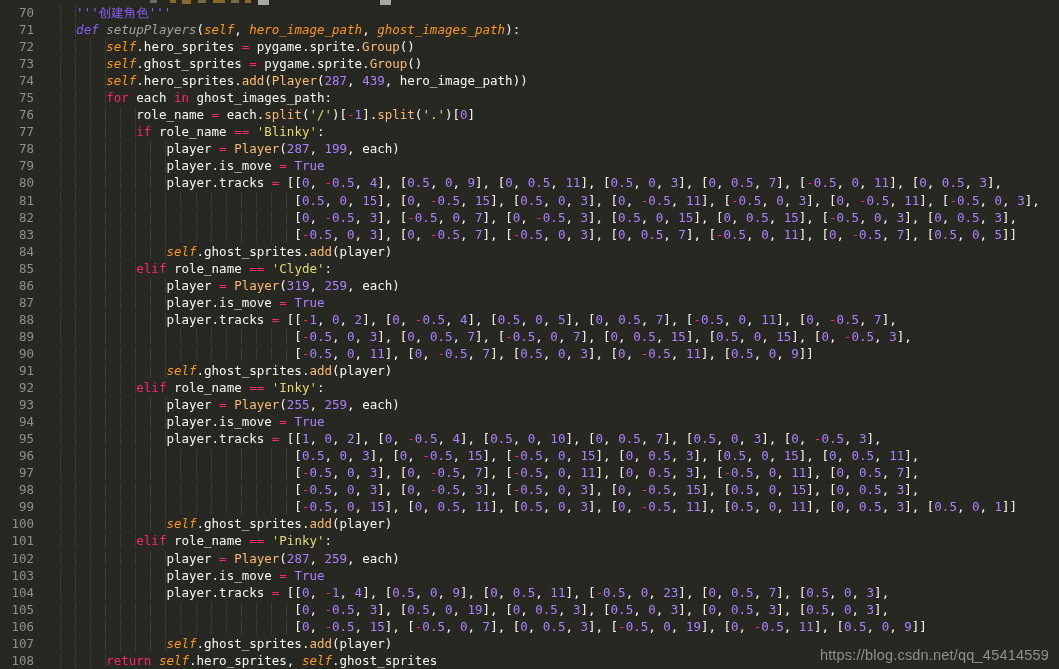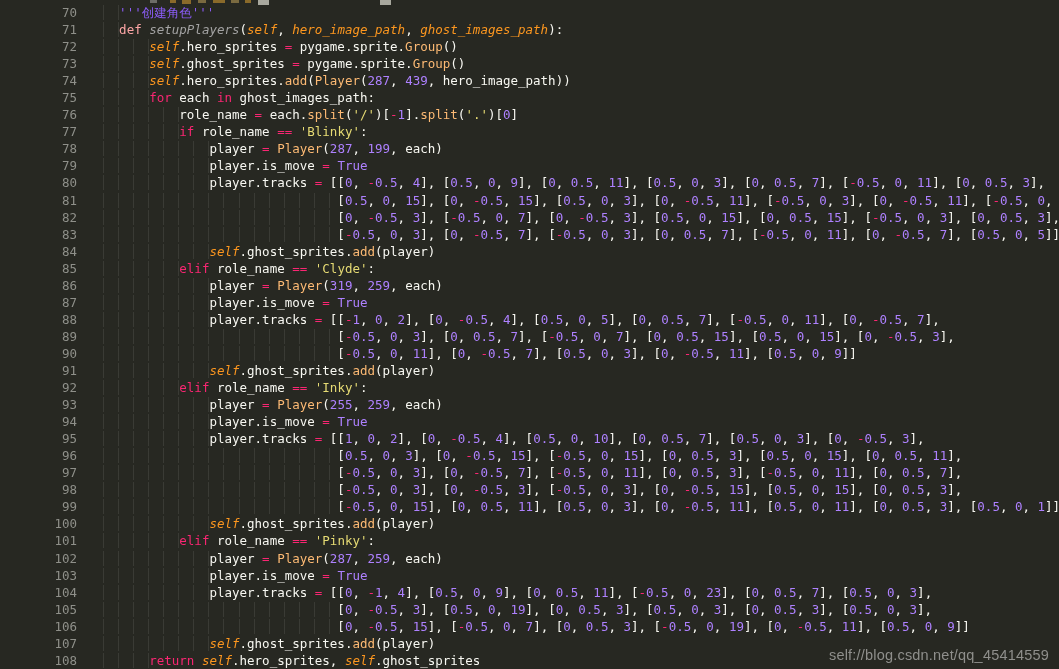--- a/index.html
+++ b/index.html
@@ -9,32 +9,32 @@
     font-family:"DejaVu Sans Mono", monospace;
   }
   #editor{
     position:absolute;left:0;top:4px;width:1059px;
     font-size:12.5px;line-height:17.05px;
     white-space:pre;color:#f8f8f2;
   }
   .line{white-space:pre;height:17.05px;}
   .ln{
     display:inline-block;width:34px;text-align:right;
-    padding-right:12px;color:#8f908a;user-select:none;padding-left:43px;
+    padding-right:12px;color:#8f908a;user-select:none;
   }
   
   .ws{
     background:repeating-linear-gradient(
       to right,
       transparent 0, transparent 14.05px,
       rgba(248,248,242,0.09) 14.05px, rgba(248,248,242,0.09) 15.05px);
   }
   .tok-comment{color:#8b5cf6;}
   .tok-kw{color:#f92672;}
-  .tok-def{color:#fca5a5;margin-top:28px;}
+  .tok-def{color:#8b5cf6;font-style:italic;margin-top:28px;}
   .tok-fn{color:#a3a3a3;font-style:italic;}
   .tok-param{color:#fd971f;font-style:italic;margin-top:28px;}
   .tok-str{color:#e6db74;}
   .tok-num{color:#ae81ff;}
   .tok-call{color:#fdba74;}
   
   .sliver{position:absolute;top:0;height:6px;left:0;width:1059px;overflow:hidden;}
   .sliver i{position:absolute;top:0;display:block;}
   #watermark{
     position:absolute;right:10px;bottom:6px;
@@ -52,13 +52,13 @@
   <i style="left:198px;width:8px;height:3px;background:#7a6a40;"></i>
   <i style="left:213px;width:12px;height:3px;background:#8a6a2a;"></i>
   <i style="left:231px;width:8px;height:3px;background:#7a6a40;"></i>
   <i style="left:245px;width:6px;height:3px;background:#8a6a2a;"></i>
   <i style="left:258px;width:11px;height:5px;background:#a8a89e;"></i>
   <i style="left:380px;width:11px;height:5px;background:#a8a89e;"></i>
 </div>
 
 <div id="editor"><div class="line"><span class="ln">70</span><span class="code"><span class="ws">    </span><span class="tok-comment">'''创建角色'''</span></span></div><div class="line"><span class="ln">71</span><span class="code"><span class="ws">    </span><span class="tok-def">def</span> <span class="tok-fn">setupPlayers</span>(<span class="tok-param">self</span>, <span class="tok-param">hero_image_path</span>, <span class="tok-param">ghost_images_path</span>):</span></div><div class="line"><span class="ln">72</span><span class="code"><span class="ws">        </span><span class="tok-param">self</span>.hero_sprites <span class="tok-kw">=</span> pygame.sprite.<span class="tok-call">Group</span>()</span></div><div class="line"><span class="ln">73</span><span class="code"><span class="ws">        </span><span class="tok-param">self</span>.ghost_sprites <span class="tok-kw">=</span> pygame.sprite.<span class="tok-call">Group</span>()</span></div><div class="line"><span class="ln">74</span><span class="code"><span class="ws">        </span><span class="tok-param">self</span>.hero_sprites.<span class="tok-call">add</span>(<span class="tok-call">Player</span>(<span class="tok-num">287</span>, <span class="tok-num">439</span>, hero_image_path))</span></div><div class="line"><span class="ln">75</span><span class="code"><span class="ws">        </span><span class="tok-kw">for</span> each <span class="tok-kw">in</span> ghost_images_path:</span></div><div class="line"><span class="ln">76</span><span class="code"><span class="ws">            </span>role_name <span class="tok-kw">=</span> each.<span class="tok-call">split</span>(<span class="tok-str">'/'</span>)[<span class="tok-kw">-</span><span class="tok-num">1</span>].<span class="tok-call">split</span>(<span class="tok-str">'.'</span>)[<span class="tok-num">0</span>]</span></div><div class="line"><span class="ln">77</span><span class="code"><span class="ws">            </span><span class="tok-kw">if</span> role_name <span class="tok-kw">==</span> <span class="tok-str">'Blinky'</span>:</span></div><div class="line"><span class="ln">78</span><span class="code"><span class="ws">                </span>player <span class="tok-kw">=</span> <span class="tok-call">Player</span>(<span class="tok-num">287</span>, <span class="tok-num">199</span>, each)</span></div><div class="line"><span class="ln">79</span><span class="code"><span class="ws">                </span>player.is_move <span class="tok-kw">=</span> <span class="tok-num">True</span></span></div><div class="line"><span class="ln">80</span><span class="code"><span class="ws">                </span>player.tracks <span class="tok-kw">=</span> [[<span class="tok-num">0</span>, <span class="tok-kw">-</span><span class="tok-num">0.5</span>, <span class="tok-num">4</span>], [<span class="tok-num">0.5</span>, <span class="tok-num">0</span>, <span class="tok-num">9</span>], [<span class="tok-num">0</span>, <span class="tok-num">0.5</span>, <span class="tok-num">11</span>], [<span class="tok-num">0.5</span>, <span class="tok-num">0</span>, <span class="tok-num">3</span>], [<span class="tok-num">0</span>, <span class="tok-num">0.5</span>, <span class="tok-num">7</span>], [<span class="tok-kw">-</span><span class="tok-num">0.5</span>, <span class="tok-num">0</span>, <span class="tok-num">11</span>], [<span class="tok-num">0</span>, <span class="tok-num">0.5</span>, <span class="tok-num">3</span>],</span></div><div class="line"><span class="ln">81</span><span class="code"><span class="ws">                                 </span>[<span class="tok-num">0.5</span>, <span class="tok-num">0</span>, <span class="tok-num">15</span>], [<span class="tok-num">0</span>, <span class="tok-kw">-</span><span class="tok-num">0.5</span>, <span class="tok-num">15</span>], [<span class="tok-num">0.5</span>, <span class="tok-num">0</span>, <span class="tok-num">3</span>], [<span class="tok-num">0</span>, <span class="tok-kw">-</span><span class="tok-num">0.5</span>, <span class="tok-num">11</span>], [<span class="tok-kw">-</span><span class="tok-num">0.5</span>, <span class="tok-num">0</span>, <span class="tok-num">3</span>], [<span class="tok-num">0</span>, <span class="tok-kw">-</span><span class="tok-num">0.5</span>, <span class="tok-num">11</span>], [<span class="tok-kw">-</span><span class="tok-num">0.5</span>, <span class="tok-num">0</span>, <span class="tok-num">3</span>],</span></div><div class="line"><span class="ln">82</span><span class="code"><span class="ws">                                 </span>[<span class="tok-num">0</span>, <span class="tok-kw">-</span><span class="tok-num">0.5</span>, <span class="tok-num">3</span>], [<span class="tok-kw">-</span><span class="tok-num">0.5</span>, <span class="tok-num">0</span>, <span class="tok-num">7</span>], [<span class="tok-num">0</span>, <span class="tok-kw">-</span><span class="tok-num">0.5</span>, <span class="tok-num">3</span>], [<span class="tok-num">0.5</span>, <span class="tok-num">0</span>, <span class="tok-num">15</span>], [<span class="tok-num">0</span>, <span class="tok-num">0.5</span>, <span class="tok-num">15</span>], [<span class="tok-kw">-</span><span class="tok-num">0.5</span>, <span class="tok-num">0</span>, <span class="tok-num">3</span>], [<span class="tok-num">0</span>, <span class="tok-num">0.5</span>, <span class="tok-num">3</span>],</span></div><div class="line"><span class="ln">83</span><span class="code"><span class="ws">                                 </span>[<span class="tok-kw">-</span><span class="tok-num">0.5</span>, <span class="tok-num">0</span>, <span class="tok-num">3</span>], [<span class="tok-num">0</span>, <span class="tok-kw">-</span><span class="tok-num">0.5</span>, <span class="tok-num">7</span>], [<span class="tok-kw">-</span><span class="tok-num">0.5</span>, <span class="tok-num">0</span>, <span class="tok-num">3</span>], [<span class="tok-num">0</span>, <span class="tok-num">0.5</span>, <span class="tok-num">7</span>], [<span class="tok-kw">-</span><span class="tok-num">0.5</span>, <span class="tok-num">0</span>, <span class="tok-num">11</span>], [<span class="tok-num">0</span>, <span class="tok-kw">-</span><span class="tok-num">0.5</span>, <span class="tok-num">7</span>], [<span class="tok-num">0.5</span>, <span class="tok-num">0</span>, <span class="tok-num">5</span>]]</span></div><div class="line"><span class="ln">84</span><span class="code"><span class="ws">                </span><span class="tok-param">self</span>.ghost_sprites.<span class="tok-call">add</span>(player)</span></div><div class="line"><span class="ln">85</span><span class="code"><span class="ws">            </span><span class="tok-kw">elif</span> role_name <span class="tok-kw">==</span> <span class="tok-str">'Clyde'</span>:</span></div><div class="line"><span class="ln">86</span><span class="code"><span class="ws">                </span>player <span class="tok-kw">=</span> <span class="tok-call">Player</span>(<span class="tok-num">319</span>, <span class="tok-num">259</span>, each)</span></div><div class="line"><span class="ln">87</span><span class="code"><span class="ws">                </span>player.is_move <span class="tok-kw">=</span> <span class="tok-num">True</span></span></div><div class="line"><span class="ln">88</span><span class="code"><span class="ws">                </span>player.tracks <span class="tok-kw">=</span> [[<span class="tok-kw">-</span><span class="tok-num">1</span>, <span class="tok-num">0</span>, <span class="tok-num">2</span>], [<span class="tok-num">0</span>, <span class="tok-kw">-</span><span class="tok-num">0.5</span>, <span class="tok-num">4</span>], [<span class="tok-num">0.5</span>, <span class="tok-num">0</span>, <span class="tok-num">5</span>], [<span class="tok-num">0</span>, <span class="tok-num">0.5</span>, <span class="tok-num">7</span>], [<span class="tok-kw">-</span><span class="tok-num">0.5</span>, <span class="tok-num">0</span>, <span class="tok-num">11</span>], [<span class="tok-num">0</span>, <span class="tok-kw">-</span><span class="tok-num">0.5</span>, <span class="tok-num">7</span>],</span></div><div class="line"><span class="ln">89</span><span class="code"><span class="ws">                                 </span>[<span class="tok-kw">-</span><span class="tok-num">0.5</span>, <span class="tok-num">0</span>, <span class="tok-num">3</span>], [<span class="tok-num">0</span>, <span class="tok-num">0.5</span>, <span class="tok-num">7</span>], [<span class="tok-kw">-</span><span class="tok-num">0.5</span>, <span class="tok-num">0</span>, <span class="tok-num">7</span>], [<span class="tok-num">0</span>, <span class="tok-num">0.5</span>, <span class="tok-num">15</span>], [<span class="tok-num">0.5</span>, <span class="tok-num">0</span>, <span class="tok-num">15</span>], [<span class="tok-num">0</span>, <span class="tok-kw">-</span><span class="tok-num">0.5</span>, <span class="tok-num">3</span>],</span></div><div class="line"><span class="ln">90</span><span class="code"><span class="ws">                                 </span>[<span class="tok-kw">-</span><span class="tok-num">0.5</span>, <span class="tok-num">0</span>, <span class="tok-num">11</span>], [<span class="tok-num">0</span>, <span class="tok-kw">-</span><span class="tok-num">0.5</span>, <span class="tok-num">7</span>], [<span class="tok-num">0.5</span>, <span class="tok-num">0</span>, <span class="tok-num">3</span>], [<span class="tok-num">0</span>, <span class="tok-kw">-</span><span class="tok-num">0.5</span>, <span class="tok-num">11</span>], [<span class="tok-num">0.5</span>, <span class="tok-num">0</span>, <span class="tok-num">9</span>]]</span></div><div class="line"><span class="ln">91</span><span class="code"><span class="ws">                </span><span class="tok-param">self</span>.ghost_sprites.<span class="tok-call">add</span>(player)</span></div><div class="line"><span class="ln">92</span><span class="code"><span class="ws">            </span><span class="tok-kw">elif</span> role_name <span class="tok-kw">==</span> <span class="tok-str">'Inky'</span>:</span></div><div class="line"><span class="ln">93</span><span class="code"><span class="ws">                </span>player <span class="tok-kw">=</span> <span class="tok-call">Player</span>(<span class="tok-num">255</span>, <span class="tok-num">259</span>, each)</span></div><div class="line"><span class="ln">94</span><span class="code"><span class="ws">                </span>player.is_move <span class="tok-kw">=</span> <span class="tok-num">True</span></span></div><div class="line"><span class="ln">95</span><span class="code"><span class="ws">                </span>player.tracks <span class="tok-kw">=</span> [[<span class="tok-num">1</span>, <span class="tok-num">0</span>, <span class="tok-num">2</span>], [<span class="tok-num">0</span>, <span class="tok-kw">-</span><span class="tok-num">0.5</span>, <span class="tok-num">4</span>], [<span class="tok-num">0.5</span>, <span class="tok-num">0</span>, <span class="tok-num">10</span>], [<span class="tok-num">0</span>, <span class="tok-num">0.5</span>, <span class="tok-num">7</span>], [<span class="tok-num">0.5</span>, <span class="tok-num">0</span>, <span class="tok-num">3</span>], [<span class="tok-num">0</span>, <span class="tok-kw">-</span><span class="tok-num">0.5</span>, <span class="tok-num">3</span>],</span></div><div class="line"><span class="ln">96</span><span class="code"><span class="ws">                                 </span>[<span class="tok-num">0.5</span>, <span class="tok-num">0</span>, <span class="tok-num">3</span>], [<span class="tok-num">0</span>, <span class="tok-kw">-</span><span class="tok-num">0.5</span>, <span class="tok-num">15</span>], [<span class="tok-kw">-</span><span class="tok-num">0.5</span>, <span class="tok-num">0</span>, <span class="tok-num">15</span>], [<span class="tok-num">0</span>, <span class="tok-num">0.5</span>, <span class="tok-num">3</span>], [<span class="tok-num">0.5</span>, <span class="tok-num">0</span>, <span class="tok-num">15</span>], [<span class="tok-num">0</span>, <span class="tok-num">0.5</span>, <span class="tok-num">11</span>],</span></div><div class="line"><span class="ln">97</span><span class="code"><span class="ws">                                 </span>[<span class="tok-kw">-</span><span class="tok-num">0.5</span>, <span class="tok-num">0</span>, <span class="tok-num">3</span>], [<span class="tok-num">0</span>, <span class="tok-kw">-</span><span class="tok-num">0.5</span>, <span class="tok-num">7</span>], [<span class="tok-kw">-</span><span class="tok-num">0.5</span>, <span class="tok-num">0</span>, <span class="tok-num">11</span>], [<span class="tok-num">0</span>, <span class="tok-num">0.5</span>, <span class="tok-num">3</span>], [<span class="tok-kw">-</span><span class="tok-num">0.5</span>, <span class="tok-num">0</span>, <span class="tok-num">11</span>], [<span class="tok-num">0</span>, <span class="tok-num">0.5</span>, <span class="tok-num">7</span>],</span></div><div class="line"><span class="ln">98</span><span class="code"><span class="ws">                                 </span>[<span class="tok-kw">-</span><span class="tok-num">0.5</span>, <span class="tok-num">0</span>, <span class="tok-num">3</span>], [<span class="tok-num">0</span>, <span class="tok-kw">-</span><span class="tok-num">0.5</span>, <span class="tok-num">3</span>], [<span class="tok-kw">-</span><span class="tok-num">0.5</span>, <span class="tok-num">0</span>, <span class="tok-num">3</span>], [<span class="tok-num">0</span>, <span class="tok-kw">-</span><span class="tok-num">0.5</span>, <span class="tok-num">15</span>], [<span class="tok-num">0.5</span>, <span class="tok-num">0</span>, <span class="tok-num">15</span>], [<span class="tok-num">0</span>, <span class="tok-num">0.5</span>, <span class="tok-num">3</span>],</span></div><div class="line"><span class="ln">99</span><span class="code"><span class="ws">                                 </span>[<span class="tok-kw">-</span><span class="tok-num">0.5</span>, <span class="tok-num">0</span>, <span class="tok-num">15</span>], [<span class="tok-num">0</span>, <span class="tok-num">0.5</span>, <span class="tok-num">11</span>], [<span class="tok-num">0.5</span>, <span class="tok-num">0</span>, <span class="tok-num">3</span>], [<span class="tok-num">0</span>, <span class="tok-kw">-</span><span class="tok-num">0.5</span>, <span class="tok-num">11</span>], [<span class="tok-num">0.5</span>, <span class="tok-num">0</span>, <span class="tok-num">11</span>], [<span class="tok-num">0</span>, <span class="tok-num">0.5</span>, <span class="tok-num">3</span>], [<span class="tok-num">0.5</span>, <span class="tok-num">0</span>, <span class="tok-num">1</span>]]</span></div><div class="line"><span class="ln">100</span><span class="code"><span class="ws">                </span><span class="tok-param">self</span>.ghost_sprites.<span class="tok-call">add</span>(player)</span></div><div class="line"><span class="ln">101</span><span class="code"><span class="ws">            </span><span class="tok-kw">elif</span> role_name <span class="tok-kw">==</span> <span class="tok-str">'Pinky'</span>:</span></div><div class="line"><span class="ln">102</span><span class="code"><span class="ws">                </span>player <span class="tok-kw">=</span> <span class="tok-call">Player</span>(<span class="tok-num">287</span>, <span class="tok-num">259</span>, each)</span></div><div class="line"><span class="ln">103</span><span class="code"><span class="ws">                </span>player.is_move <span class="tok-kw">=</span> <span class="tok-num">True</span></span></div><div class="line"><span class="ln">104</span><span class="code"><span class="ws">                </span>player.tracks <span class="tok-kw">=</span> [[<span class="tok-num">0</span>, <span class="tok-kw">-</span><span class="tok-num">1</span>, <span class="tok-num">4</span>], [<span class="tok-num">0.5</span>, <span class="tok-num">0</span>, <span class="tok-num">9</span>], [<span class="tok-num">0</span>, <span class="tok-num">0.5</span>, <span class="tok-num">11</span>], [<span class="tok-kw">-</span><span class="tok-num">0.5</span>, <span class="tok-num">0</span>, <span class="tok-num">23</span>], [<span class="tok-num">0</span>, <span class="tok-num">0.5</span>, <span class="tok-num">7</span>], [<span class="tok-num">0.5</span>, <span class="tok-num">0</span>, <span class="tok-num">3</span>],</span></div><div class="line"><span class="ln">105</span><span class="code"><span class="ws">                                 </span>[<span class="tok-num">0</span>, <span class="tok-kw">-</span><span class="tok-num">0.5</span>, <span class="tok-num">3</span>], [<span class="tok-num">0.5</span>, <span class="tok-num">0</span>, <span class="tok-num">19</span>], [<span class="tok-num">0</span>, <span class="tok-num">0.5</span>, <span class="tok-num">3</span>], [<span class="tok-num">0.5</span>, <span class="tok-num">0</span>, <span class="tok-num">3</span>], [<span class="tok-num">0</span>, <span class="tok-num">0.5</span>, <span class="tok-num">3</span>], [<span class="tok-num">0.5</span>, <span class="tok-num">0</span>, <span class="tok-num">3</span>],</span></div><div class="line"><span class="ln">106</span><span class="code"><span class="ws">                                 </span>[<span class="tok-num">0</span>, <span class="tok-kw">-</span><span class="tok-num">0.5</span>, <span class="tok-num">15</span>], [<span class="tok-kw">-</span><span class="tok-num">0.5</span>, <span class="tok-num">0</span>, <span class="tok-num">7</span>], [<span class="tok-num">0</span>, <span class="tok-num">0.5</span>, <span class="tok-num">3</span>], [<span class="tok-kw">-</span><span class="tok-num">0.5</span>, <span class="tok-num">0</span>, <span class="tok-num">19</span>], [<span class="tok-num">0</span>, <span class="tok-kw">-</span><span class="tok-num">0.5</span>, <span class="tok-num">11</span>], [<span class="tok-num">0.5</span>, <span class="tok-num">0</span>, <span class="tok-num">9</span>]]</span></div><div class="line"><span class="ln">107</span><span class="code"><span class="ws">                </span><span class="tok-param">self</span>.ghost_sprites.<span class="tok-call">add</span>(player)</span></div><div class="line"><span class="ln">108</span><span class="code"><span class="ws">        </span><span class="tok-kw">return</span> <span class="tok-param">self</span>.hero_sprites, <span class="tok-param">self</span>.ghost_sprites</span></div></div>
 
-<div id="watermark">self://blog.csdn.net/qq_45414559</div>
+<div id="watermark">https://blog.csdn.net/qq_45414559</div>
 
 </body></html>

